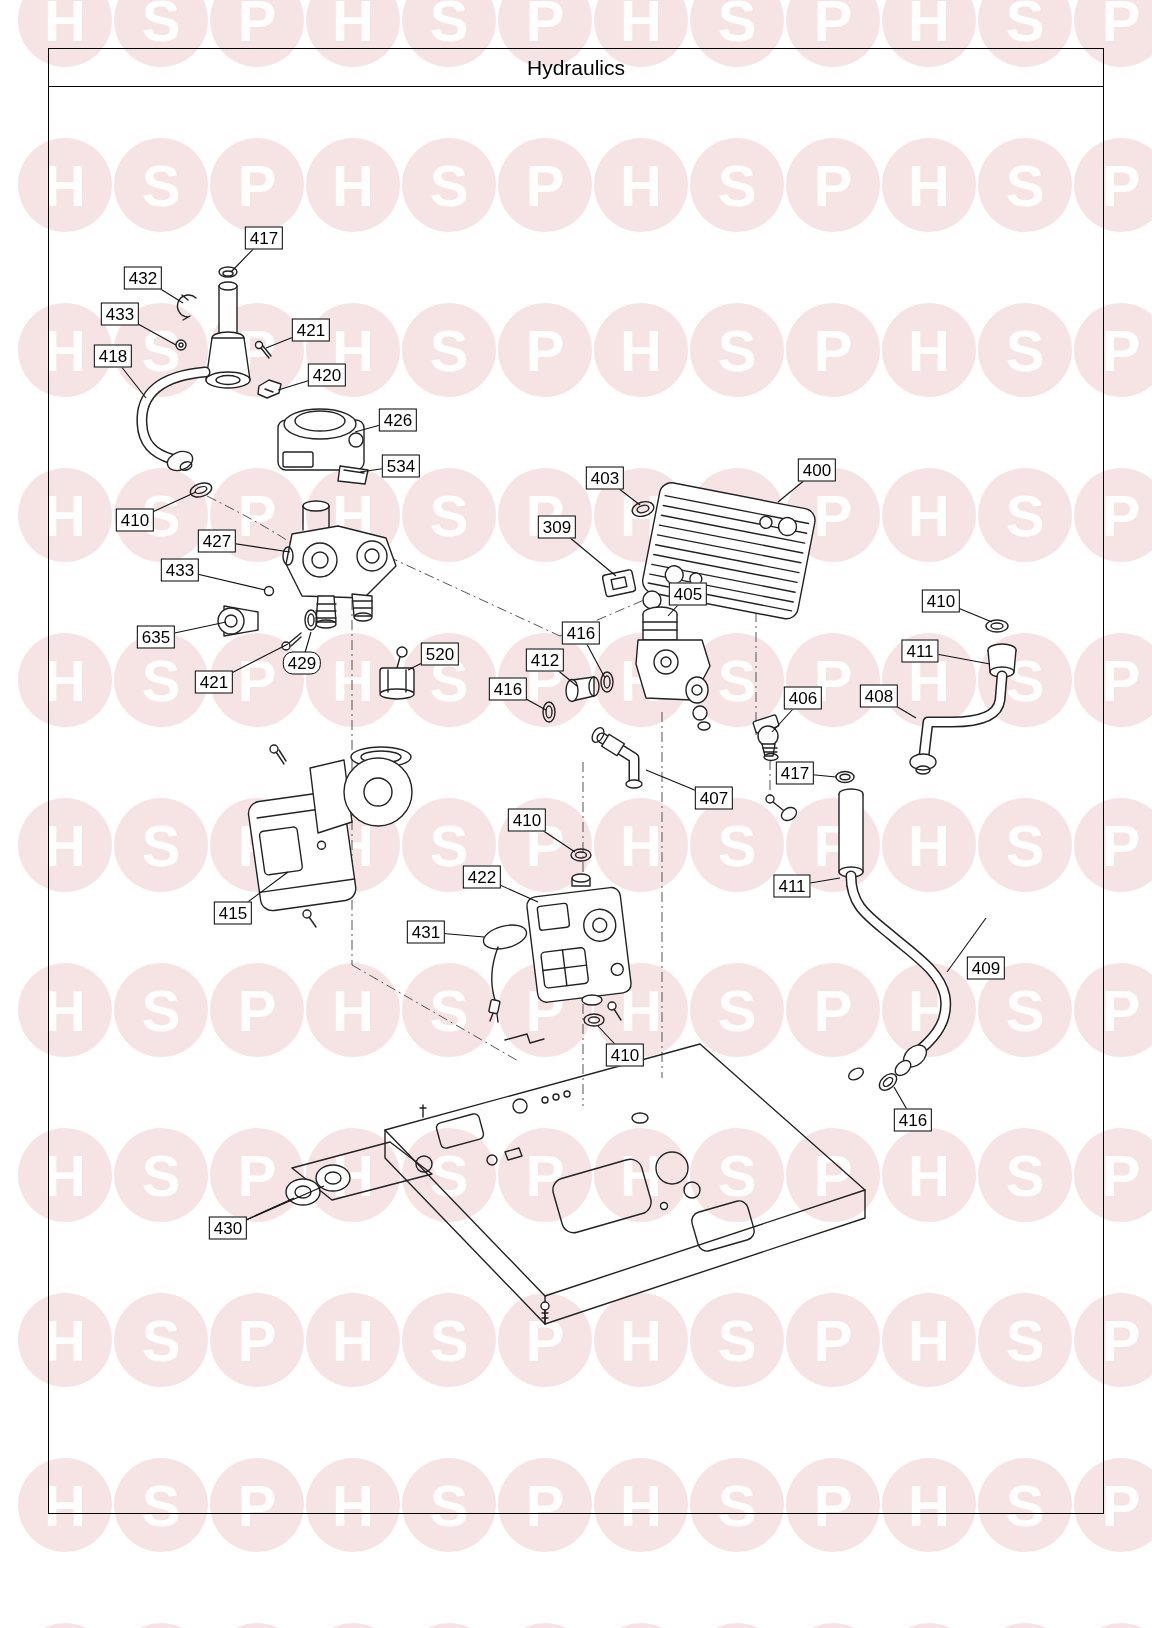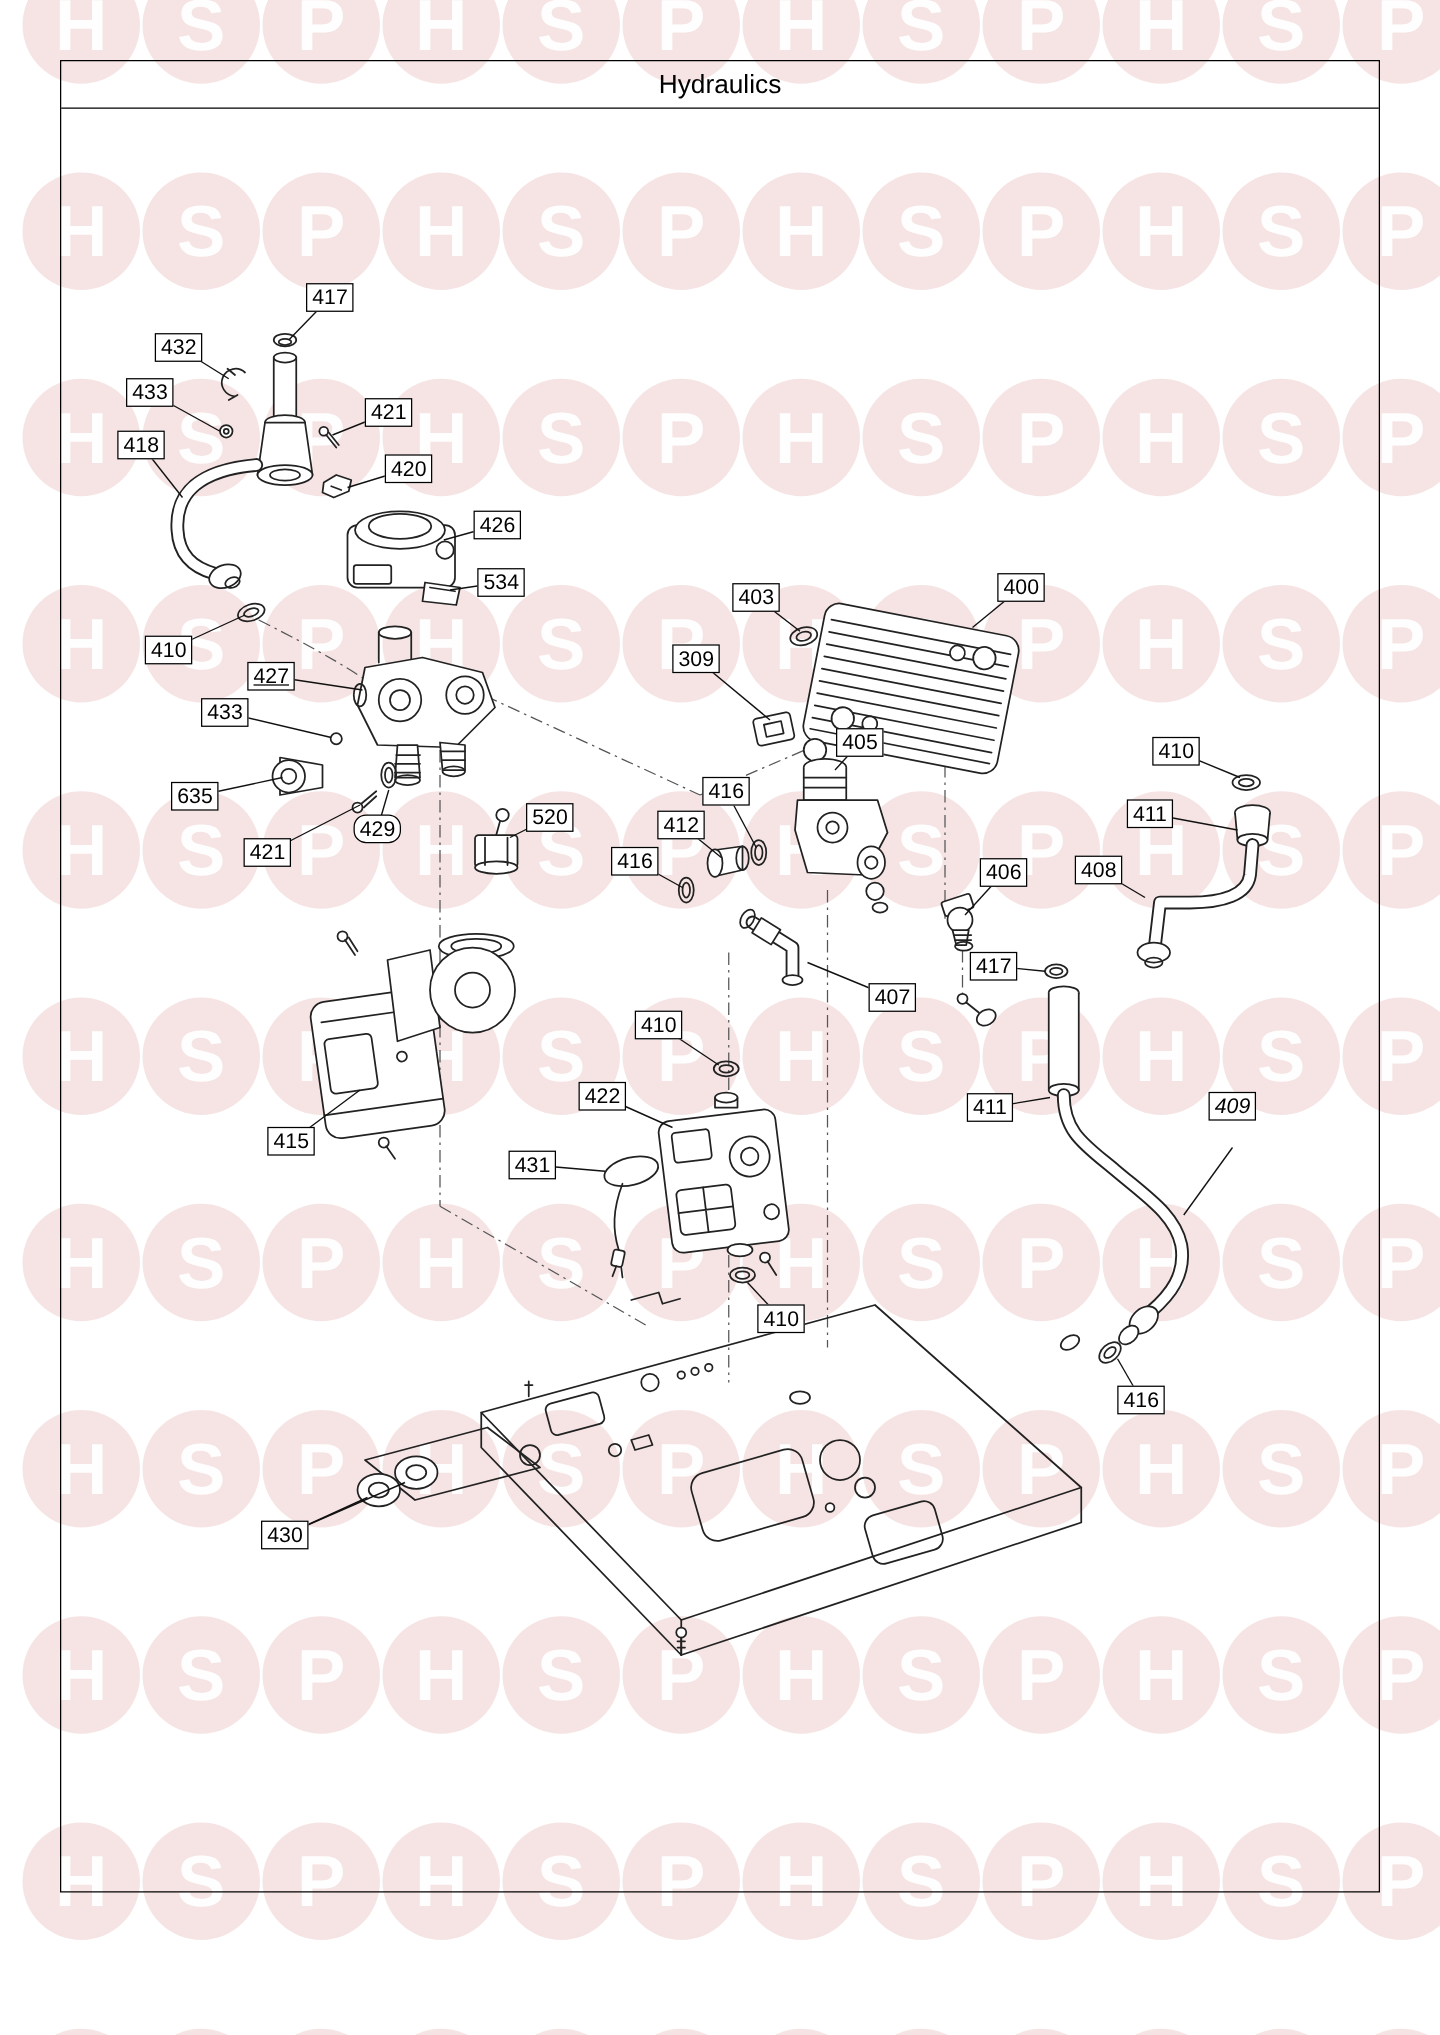--- a/index.html
+++ b/index.html
@@ -460,21 +460,21 @@
       <div class="part-label" style="left: 143px; top: 278px;">432</div>
       <div class="part-label" style="left: 120px; top: 314px;">433</div>
       <div class="part-label" style="left: 113px; top: 356px; text-align: right;">418</div>
       <div class="part-label" style="left: 311px; top: 330px;">421</div>
       <div class="part-label" style="left: 327px; top: 375px;">420</div>
       <div class="part-label" style="left: 398px; top: 420px;">426</div>
       <div class="part-label" style="left: 401px; top: 466px;">534</div>
       <div class="part-label" style="left: 605px; top: 478px;">403</div>
       <div class="part-label" style="left: 817px; top: 470px;">400</div>
       <div class="part-label" style="left: 135px; top: 520px;">410</div>
-      <div class="part-label" style="left: 217px; top: 541px; text-decoration: underline;">427</div>
+      <div class="part-label" style="left: 217px; top: 541px;">427</div>
       <div class="part-label" style="left: 557px; top: 527px;">309</div>
       <div class="part-label" style="left: 180px; top: 570px;">433</div>
       <div class="part-label" style="left: 688px; top: 594px;">405</div>
       <div class="part-label" style="left: 941px; top: 601px;">410</div>
       <div class="part-label" style="left: 156px; top: 637px;">635</div>
       <div class="part-label" style="left: 581px; top: 633px;">416</div>
       <div class="part-label" style="left: 920px; top: 651px;">411</div>
       <div class="part-label" style="left: 302px; top: 663px; border-radius: 10px;">429</div>
       <div class="part-label" style="left: 440px; top: 654px;">520</div>
       <div class="part-label" style="left: 545px; top: 660px;">412</div>
@@ -482,21 +482,21 @@
       <div class="part-label" style="left: 508px; top: 689px;">416</div>
       <div class="part-label" style="left: 803px; top: 698px;">406</div>
       <div class="part-label" style="left: 879px; top: 696px;">408</div>
       <div class="part-label" style="left: 795px; top: 773px;">417</div>
       <div class="part-label" style="left: 714px; top: 798px;">407</div>
       <div class="part-label" style="left: 527px; top: 820px;">410</div>
       <div class="part-label" style="left: 482px; top: 877px;">422</div>
       <div class="part-label" style="left: 792px; top: 886px;">411</div>
       <div class="part-label" style="left: 233px; top: 913px;">415</div>
       <div class="part-label" style="left: 426px; top: 932px;">431</div>
-      <div class="part-label" style="left: 986px; top: 885px; font-style: italic;">409</div>
+      <div class="part-label" style="left: 986px; top: 968px;">409</div>
       <div class="part-label" style="left: 625px; top: 1055px;">410</div>
       <div class="part-label" style="left: 913px; top: 1120px;">416</div>
       <div class="part-label" style="left: 228px; top: 1228px;">430</div>
     </div>
 
   <div id="frame">
     <div id="titlebar">Hydraulics</div>
   </div>
 
 </div>

